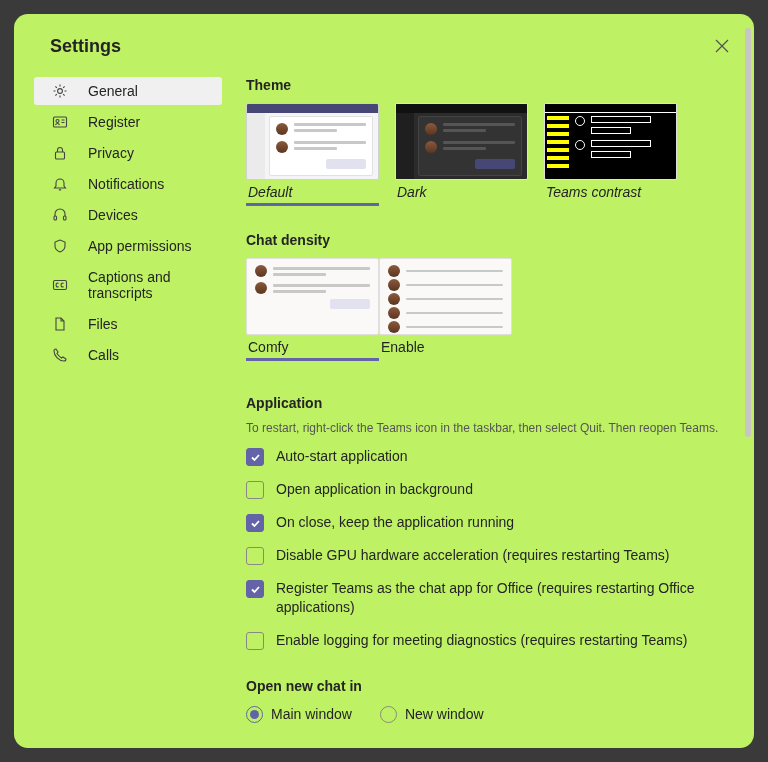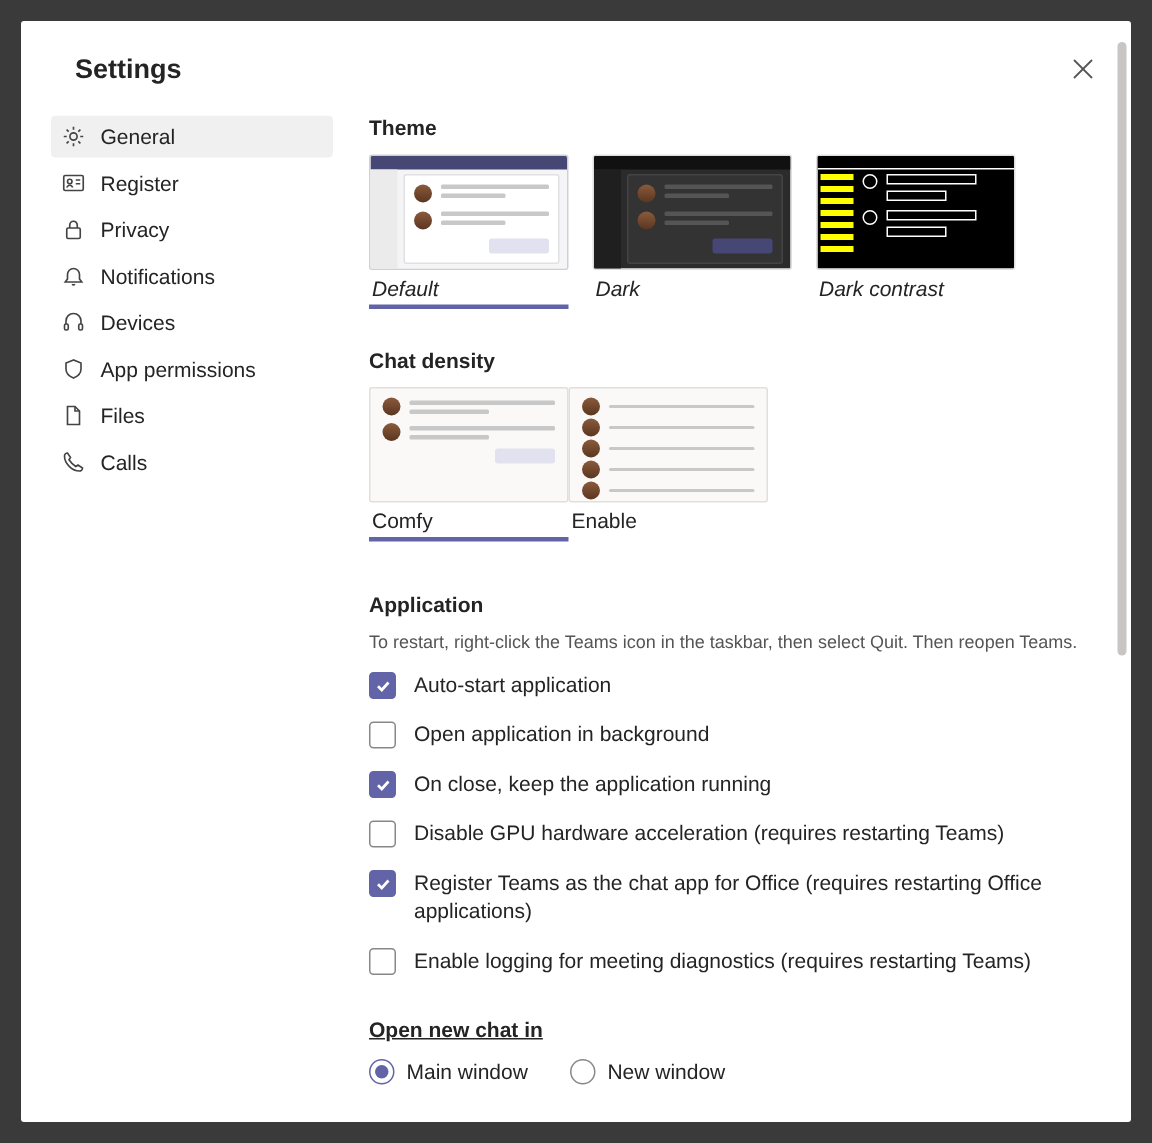--- a/index.html
+++ b/index.html
@@ -1,39 +1,39 @@
 <!DOCTYPE html>
 <html><head>
 <meta charset="utf-8">
 <style>
   * { box-sizing: border-box; margin: 0; padding: 0; font-family: "Segoe UI", -apple-system, sans-serif; }
   body { background: #3a3a3a; width: 768px; height: 762px; padding: 14px; overflow:hidden; }
   .dialog {
-    background: #ffffff; width: 100%; height: 100%; border-radius: 2px;
+    background: #bef264; width: 100%; height: 100%; border-radius: 14px;
     position: relative; display: flex; flex-direction: column;
   }
   .dialog-inner { display: flex; flex-direction: column; height:100%; overflow:hidden;}
   .close-btn {
     position: absolute; top: 20px; right: 20px; width: 24px; height: 24px;
     display: flex; align-items: center; justify-content: center; cursor: pointer;
     color: #555; background: none; border: none;
   }
   .title {
     font-size: 18px; font-weight: 700; color: #252424;
     padding: 22px 0 20px 36px;
   }
   .body {
     display: flex; flex: 1; overflow: hidden; padding-right: 6px;
   }
   .sidebar {
     width: 218px; padding: 0 10px 0 20px;
   }
   .sidebar-item {
-    display: flex; align-items: center; gap: 10px;
-    padding: 6px 7px; margin-bottom: 3px; border-radius: 3px;
+    display: flex; align-items: center; gap: 20px;
+    padding: 6px 18px; margin-bottom: 3px; border-radius: 3px;
     font-size: 14px; color: #252424; cursor: pointer;
   }
   .sidebar-item.active { background: #f0f0f0; }
   .sidebar-item .icon { width: 16px; height: 16px; display:flex; align-items:center; justify-content:center; color:#444;}
   .content {
     flex: 1; padding: 0 24px 20px 14px; overflow-y: auto;
   }
   .section-title { font-size: 14px; font-weight: 700; color: #252424; margin-bottom: 10px; }
   .section-sub { font-size: 12px; color: #555; margin-bottom: 12px; }
   .theme-row { display: flex; gap: 16px; margin-bottom: 26px; }
@@ -178,20 +178,29 @@
           <span class="icon">
               <svg width="16" height="16" viewBox="0 0 16 16" fill="none" stroke="currentColor" stroke-width="1.1">
                 <path d="M8 2 3 4v4c0 3 2.5 5 5 6 2.5-1 5-3 5-6V4L8 2Z"></path>
               </svg>
             </span>
           <span>App permissions</span>
         </div>
         <div class="sidebar-item">
           <span class="icon">
               <svg width="16" height="16" viewBox="0 0 16 16" fill="none" stroke="currentColor" stroke-width="1.1">
+                <rect x="1.5" y="3.5" width="13" height="9" rx="1.5"></rect>
+                <path d="M6.5 6.5C6 6 5 6 4.5 6.5c-.5.5-.5 2.5 0 3 .5.5 1.5.5 2 0M11.5 6.5c-.5-.5-1.5-.5-2 0-.5.5-.5 2.5 0 3 .5.5 1.5.5 2 0"></path>
+              </svg>
+            </span>
+          <span>Captions and transcripts</span>
+        </div>
+        <div class="sidebar-item">
+          <span class="icon">
+              <svg width="16" height="16" viewBox="0 0 16 16" fill="none" stroke="currentColor" stroke-width="1.1">
                 <path d="M4 2h5l3 3v9H4V2Z"></path>
                 <path d="M9 2v3h3"></path>
               </svg>
             </span>
           <span>Files</span>
         </div>
         <div class="sidebar-item">
           <span class="icon">
               <svg width="16" height="16" viewBox="0 0 16 16" fill="none" stroke="currentColor" stroke-width="1.1">
                 <path d="M4 2c-1 0-2 1-2 2 0 5 5 10 10 10 1 0 2-1 2-2l-3-2-1.5 1C8 10 6 8 5 6.5L6 5 4 2Z"></path>
@@ -281,21 +290,21 @@
                       <div class="line" style="width:40px;"></div>
                     </div>
                   <div style="position:relative;">
                       <div class="av"></div>
                       <div class="line"></div>
                       <div class="line" style="width:40px;"></div>
                     </div>
                 </div>
               </div>
             </div>
-            <div class="theme-label">Dark contrast</div>
+            <div class="theme-label">Teams contrast</div>
           </div>
         </div>
 
         <div class="section-title">Chat density</div>
         <div class="density-row">
           <div class="density-card selected">
             <div class="density-preview">
               <div class="d-row">
                   <div class="av-s"></div>
                   <div class="d-lines">
@@ -386,21 +395,21 @@
                 <path d="M2 5.5 4.5 8 9 3"></path>
               </svg>
             </div>
           <span>Register Teams as the chat app for Office (requires restarting Office applications)</span>
         </div>
         <div class="checkbox-row">
           <div class="cb"></div>
           <span>Enable logging for meeting diagnostics (requires restarting Teams)</span>
         </div>
 
-        <div class="section-title" style="margin-top:28px;text-decoration:underline;">Open new chat in</div>
+        <div class="section-title" style="margin-top:28px;">Open new chat in</div>
         <div class="radio-row">
           <div class="radio">
             <div class="rb checked"></div>
             <span>Main window</span>
           </div>
           <div class="radio">
             <div class="rb"></div>
             <span>New window</span>
           </div>
         </div>

